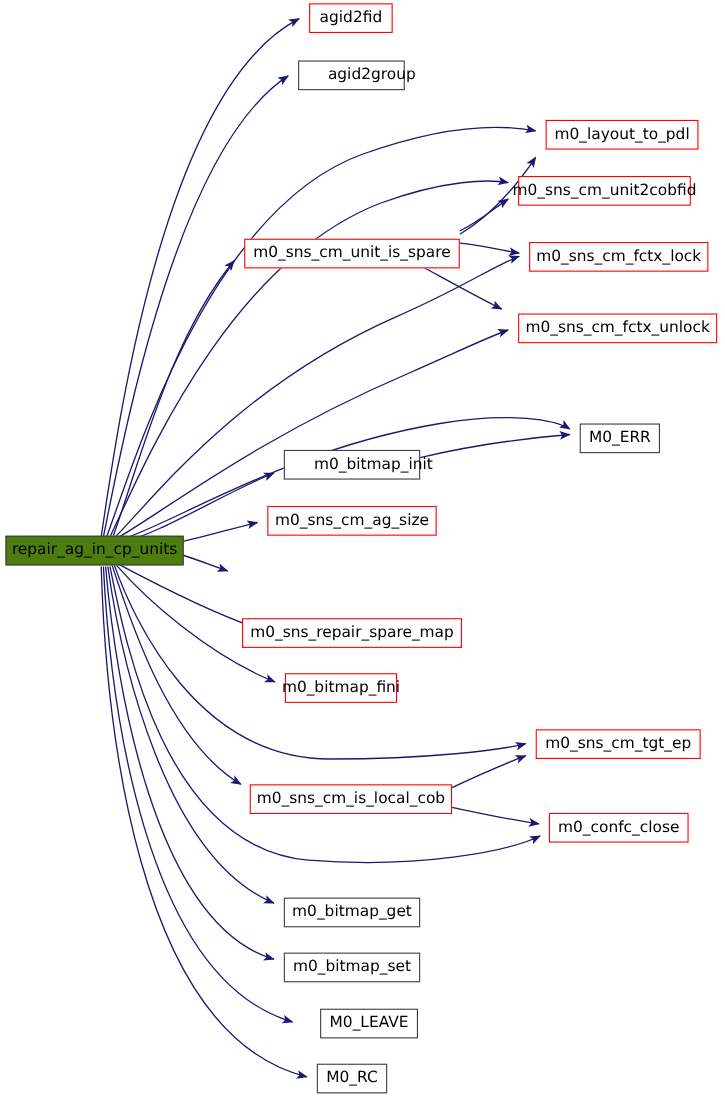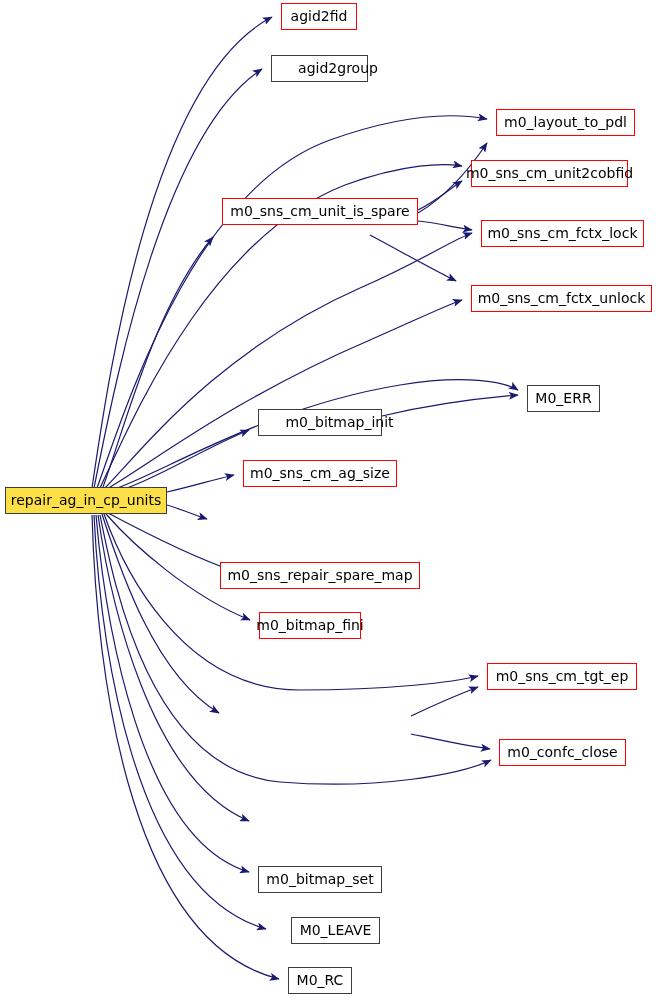--- a/index.html
+++ b/index.html
@@ -43,21 +43,21 @@
     color: #000000;
     white-space: nowrap;
     line-height: 1;
     letter-spacing: 0px;
   }
   .node.black {
     border: 1px solid #3d3d3d;
   }
   .node.current {
     border: 1px solid #3d3d3d;
-    background: #fde047;
+    background: #4d7c0f;
     align-items: center;
   }
   .node-label {
     display: block;
     padding-bottom: 1px;
   }
 </style>
 </head>
 <body>
 
@@ -107,21 +107,21 @@
       </div>
       <div class="node black" style="left: 271px; top: 55px; width: 97px; height: 27px; padding-left: 37px;">
         <span class="node-label">agid2group</span>
       </div>
       <div class="node" style="left: 496px; top: 109px; width: 139px; height: 27px;">
         <span class="node-label">m0_layout_to_pdl</span>
       </div>
       <div class="node" style="left: 471px; top: 160px; width: 157px; height: 27px;">
         <span class="node-label">m0_sns_cm_unit2cobfid</span>
       </div>
-      <div class="node" style="left: 222px; top: 198px; width: 196px; height: 27px;">
+      <div class="node" style="left: 222px; top: 217px; width: 196px; height: 27px;">
         <span class="node-label">m0_sns_cm_unit_is_spare</span>
       </div>
       <div class="node" style="left: 481px; top: 220px; width: 163px; height: 27px;">
         <span class="node-label">m0_sns_cm_fctx_lock</span>
       </div>
       <div class="node" style="left: 471px; top: 285px; width: 181px; height: 27px;">
         <span class="node-label">m0_sns_cm_fctx_unlock</span>
       </div>
       <div class="node black" style="left: 527px; top: 385px; width: 73px; height: 27px;">
         <span class="node-label">M0_ERR</span>
@@ -134,22 +134,28 @@
       </div>
       <div class="node" style="left: 220px; top: 562px; width: 200px; height: 27px;">
         <span class="node-label">m0_sns_repair_spare_map</span>
       </div>
       <div class="node" style="left: 259px; top: 612px; width: 102px; height: 27px;">
         <span class="node-label">m0_bitmap_fini</span>
       </div>
       <div class="node" style="left: 487px; top: 663px; width: 150px; height: 27px;">
         <span class="node-label">m0_sns_cm_tgt_ep</span>
       </div>
+      <div class="node" style="left: 227px; top: 713px; width: 184px; height: 27px;">
+        <span class="node-label">m0_sns_cm_is_local_cob</span>
+      </div>
       <div class="node" style="left: 499px; top: 739px; width: 127px; height: 27px;">
         <span class="node-label">m0_confc_close</span>
+      </div>
+      <div class="node black" style="left: 258px; top: 816px; width: 124px; height: 27px;">
+        <span class="node-label">m0_bitmap_get</span>
       </div>
       <div class="node black" style="left: 258px; top: 866px; width: 124px; height: 27px;">
         <span class="node-label">m0_bitmap_set</span>
       </div>
       <div class="node black" style="left: 291px; top: 917px; width: 89px; height: 27px; text-align: center;">
         <span class="node-label">M0_LEAVE</span>
       </div>
       <div class="node black" style="left: 288px; top: 967px; width: 64px; height: 27px;">
         <span class="node-label">M0_RC</span>
       </div>

